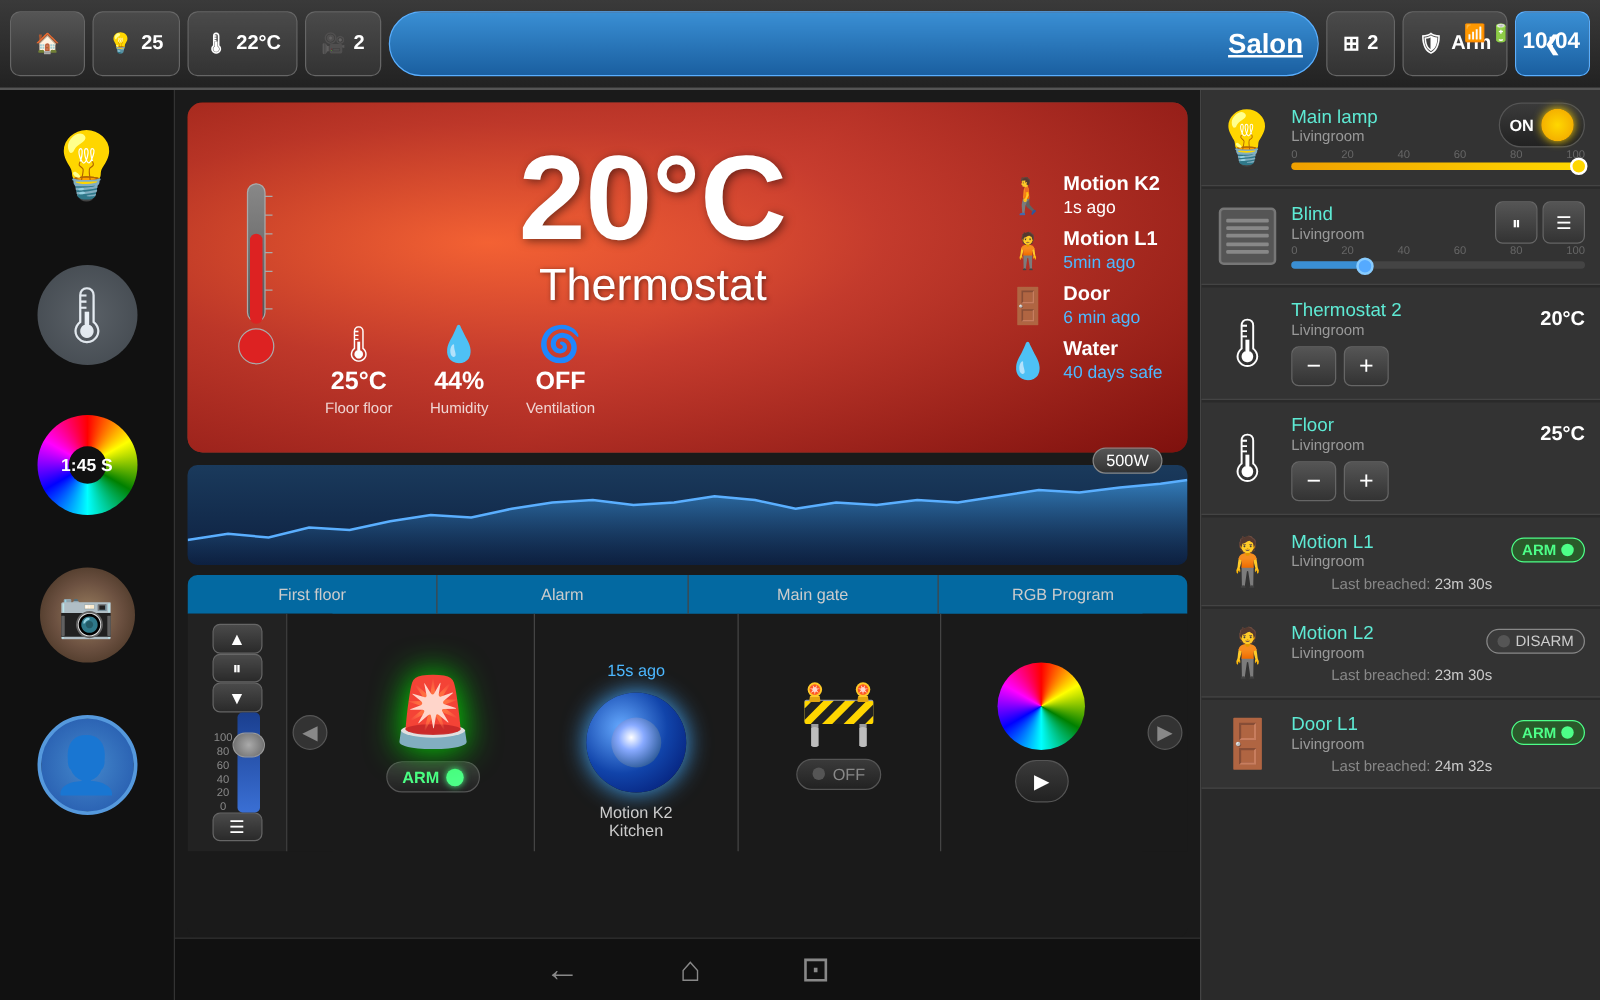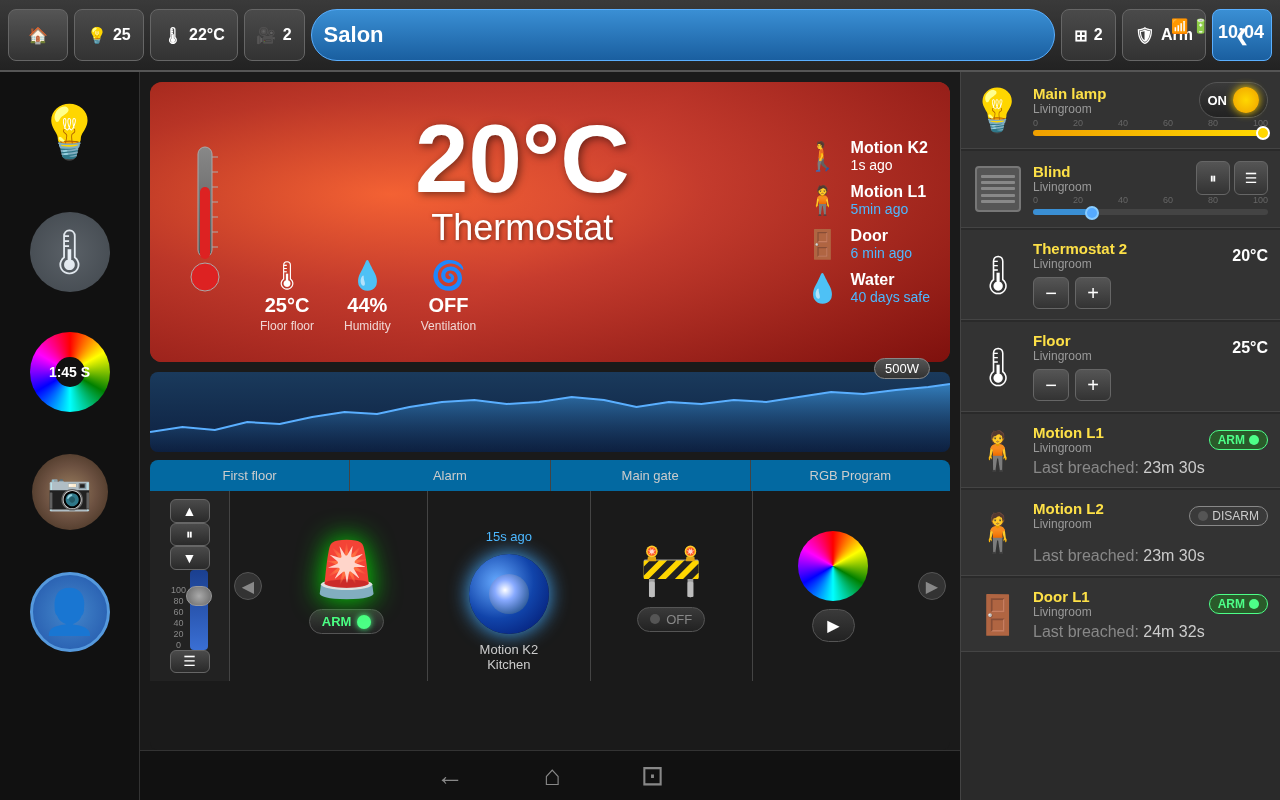--- a/index.html
+++ b/index.html
@@ -38,23 +38,24 @@
     }
     .top-btn.home {
       background: linear-gradient(180deg, #555 0%, #333 100%);
       width: 60px;
       justify-content: center;
     }
     .top-btn.salon {
       background: linear-gradient(180deg, #3a8fd4 0%, #1a5fa0 100%);
       border-color: #5aafff;
       flex: 1;
-      justify-content: flex-start;
+      justify-content: flex-end;
       font-size: 22px;
       border-radius: 30px;
+      text-decoration: underline;
     }
     .top-btn.arm {
       background: linear-gradient(180deg, #4a4a4a 0%, #333 100%);
     }
     .top-btn.nav-back {
       background: linear-gradient(180deg, #3a8fd4 0%, #1a5fa0 100%);
       border-color: #5aafff;
       width: 60px;
       justify-content: center;
     }
@@ -332,21 +333,21 @@
     }
     .device-icon-wrap {
       width: 50px;
       height: 50px;
       flex-shrink: 0;
       display: flex;
       align-items: center;
       justify-content: center;
     }
     .device-info { flex: 1; }
-    .device-name { font-size: 15px; font-weight: bold; color: #fde047; }
+    .device-name { font-size: 15px; font-weight: normal; color: #5eead4; }
     .device-location { font-size: 12px; color: #999; }
     .device-value { font-size: 16px; font-weight: bold; color: white; }
     .toggle-on {
       background: linear-gradient(180deg, #3a3a3a 0%, #222 100%);
       border: 1px solid #555;
       border-radius: 20px;
       display: flex;
       align-items: center;
       gap: 6px;
       padding: 4px 8px;
@@ -441,21 +442,21 @@
       display: flex;
       align-items: center;
       gap: 4px;
     }
     .disarm-dot {
       width: 10px;
       height: 10px;
       border-radius: 50%;
       background: #555;
     }
-    .last-breached { font-size: 16px; color: #888; margin-top: 4px; }
+    .last-breached { font-size: 12px; color: #888; margin-top: 4px; margin-left: 32px; }
     .last-breached span { color: #ccc; }
     .thermo-bottom {
       display: flex;
       gap: 30px;
       margin-top: 10px;
     }
 
     
     .bottom-nav {
       height: 50px;
@@ -868,21 +869,21 @@
           Last breached: <span>23m 30s</span>
         </div>
       </div>
     </div>
 
     <div class="device-card">
       <div class="device-icon-wrap">
         <span style="font-size:38px;">🧍</span>
       </div>
       <div class="device-info">
-        <div style="display:flex;justify-content:space-between;align-items:center;margin-bottom:16px;">
+        <div style="display:flex;justify-content:space-between;align-items:center;margin-bottom:4px;">
           <div>
             <div class="device-name">Motion L2</div>
             <div class="device-location">Livingroom</div>
           </div>
           <div class="disarm-badge">
             <div class="disarm-dot"></div>
             <span>DISARM</span>
           </div>
         </div>
         <div class="last-breached">

